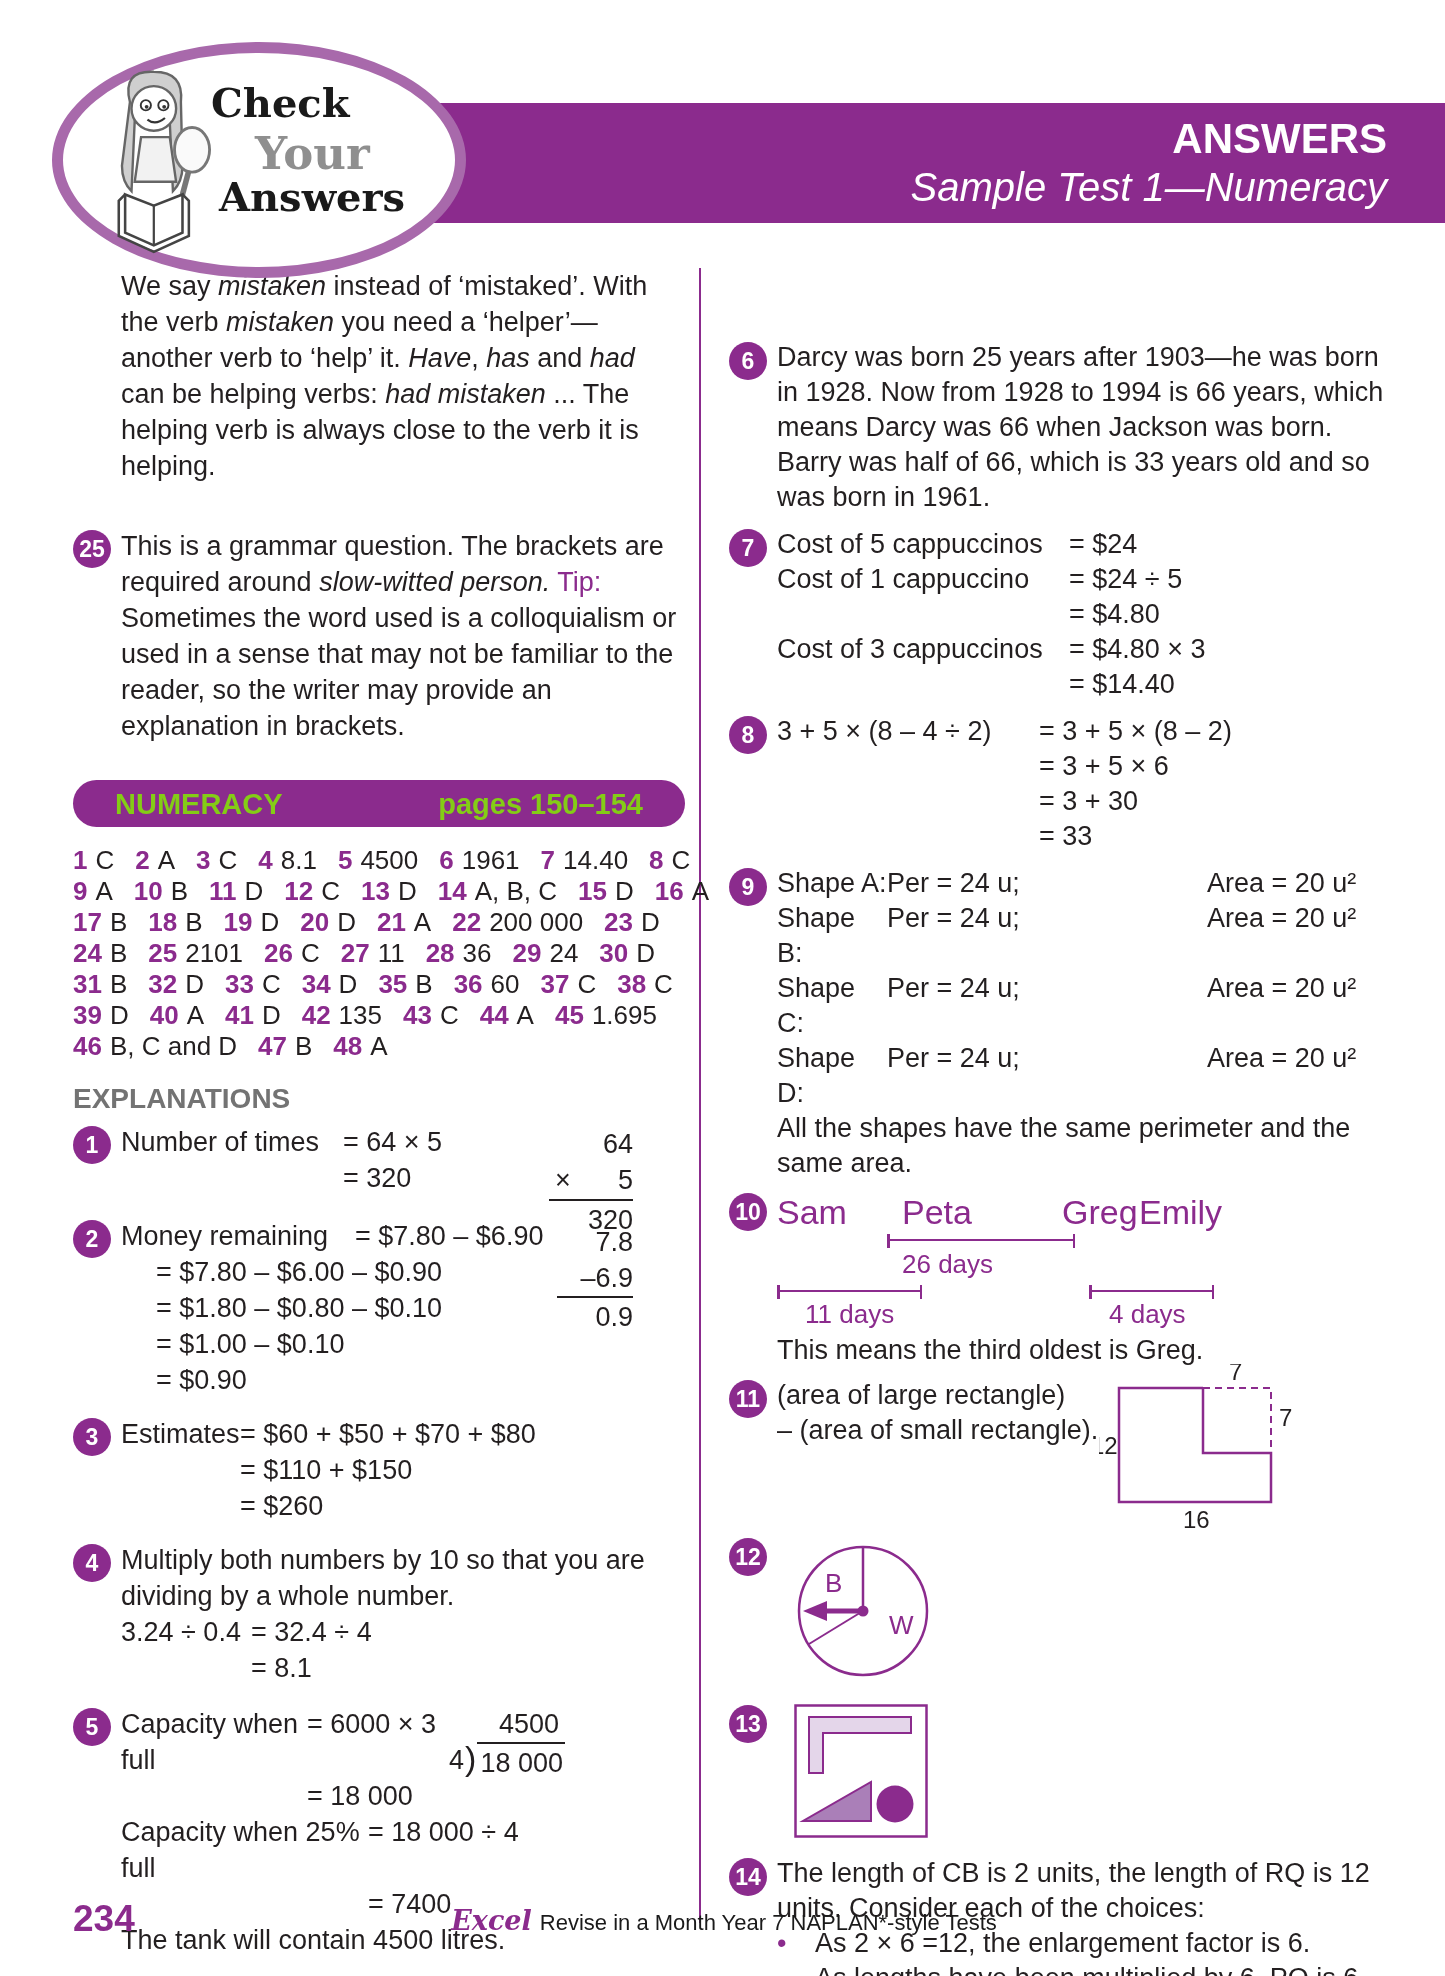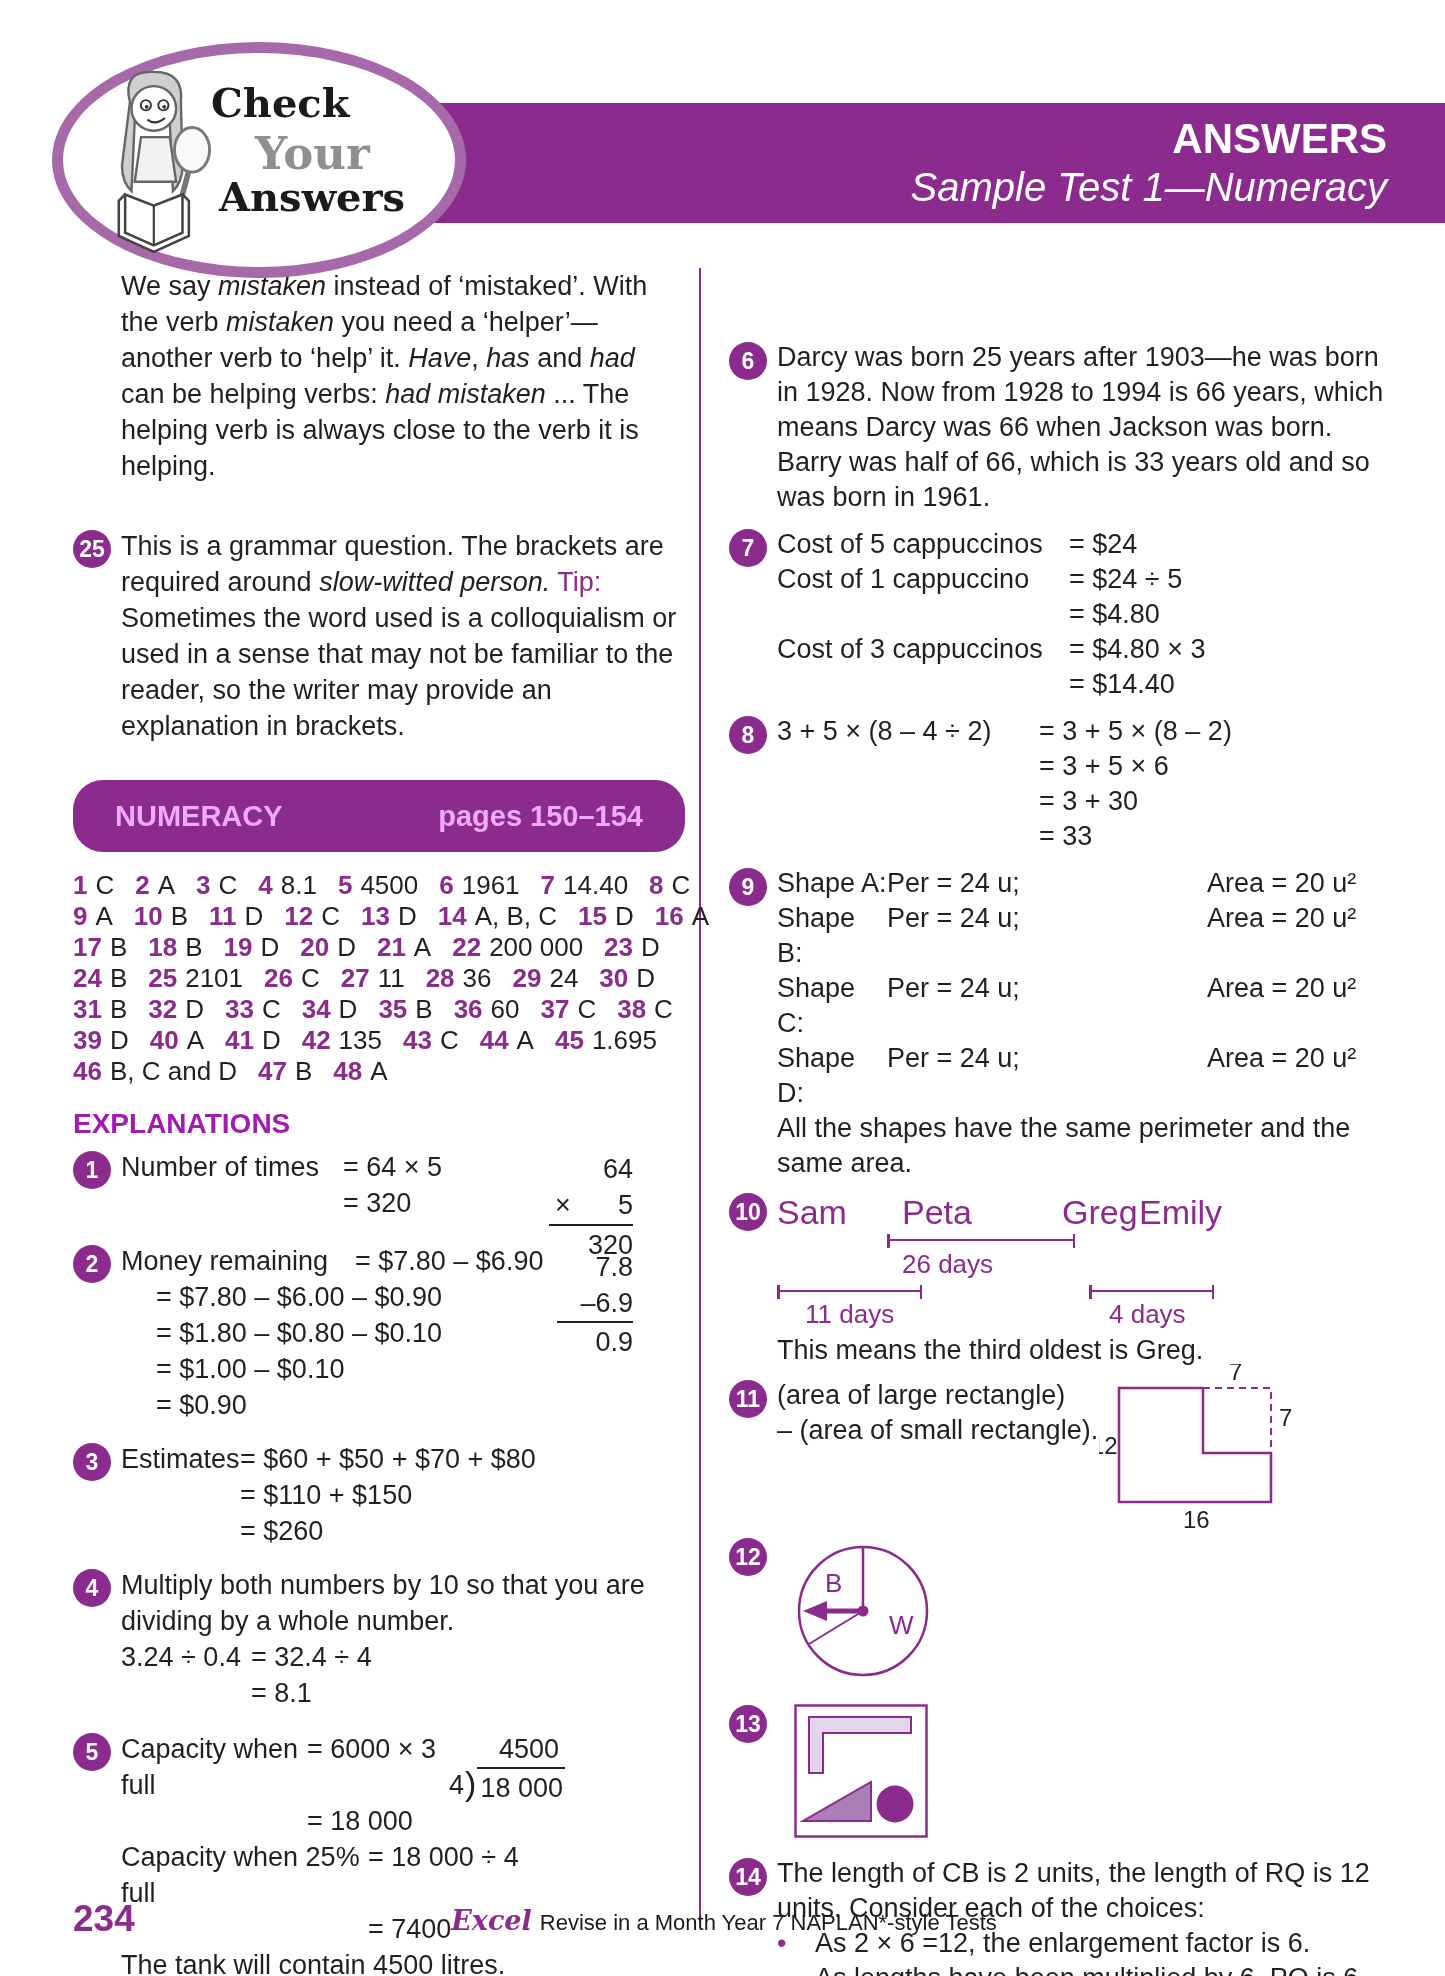--- a/index.html
+++ b/index.html
@@ -26,30 +26,30 @@
   .col-left{position:absolute;left:73px;top:268px;width:612px;line-height:36px;}
   .col-right{position:absolute;left:729px;top:340px;width:660px;line-height:35px;}
 
   .para{margin:0 0 0 48px;}
   .expl{display:flex;align-items:flex-start;position:relative;}
   .badge{flex:0 0 38px;width:38px;height:38px;border-radius:50%;background:#8b2b8d;color:#fff;
          font-weight:bold;font-size:23px;display:flex;align-items:center;justify-content:center;margin:2px 10px 0 0;}
   .ebody{flex:1;position:relative;}
 
   
-  .numbar{margin-top:36px;height:72px;background:#8b2b8d;border-radius:30px;color:#f0abfc;font-weight:bold;
+  .numbar{margin-top:36px;height:47px;background:#8b2b8d;border-radius:30px;color:#84cc16;font-weight:bold;
           font-size:29px;display:flex;align-items:center;justify-content:space-between;padding:0 42px;box-sizing:border-box;}
 
   
   .akey{margin-top:18px;}
   .ak-row{line-height:31px;font-size:26px;white-space:nowrap;}
   .ak-n{color:#8b2b8d;font-weight:bold;margin-right:8px;}
   .ak-a{margin-right:21px;}
 
-  .expl-h{margin-top:20px;font-size:28px;font-weight:bold;color:#a21caf;line-height:34px;}
+  .expl-h{margin-top:20px;font-size:28px;font-weight:bold;color:#737373;line-height:34px;}
 
   
   .eqgrid{display:grid;grid-template-columns:var(--c1) 1fr;}
   .indent{margin-left:35px;}
 
   
   .sidecalc{position:absolute;right:52px;top:2px;width:84px;text-align:right;}
   .sc-op{display:flex;justify-content:space-between;border-bottom:2.5px solid #231f20;padding:0 0 1px 6px;}
   .sc-op2{border-bottom:2.5px solid #231f20;}
   .sc-res{padding-top:1px;}

